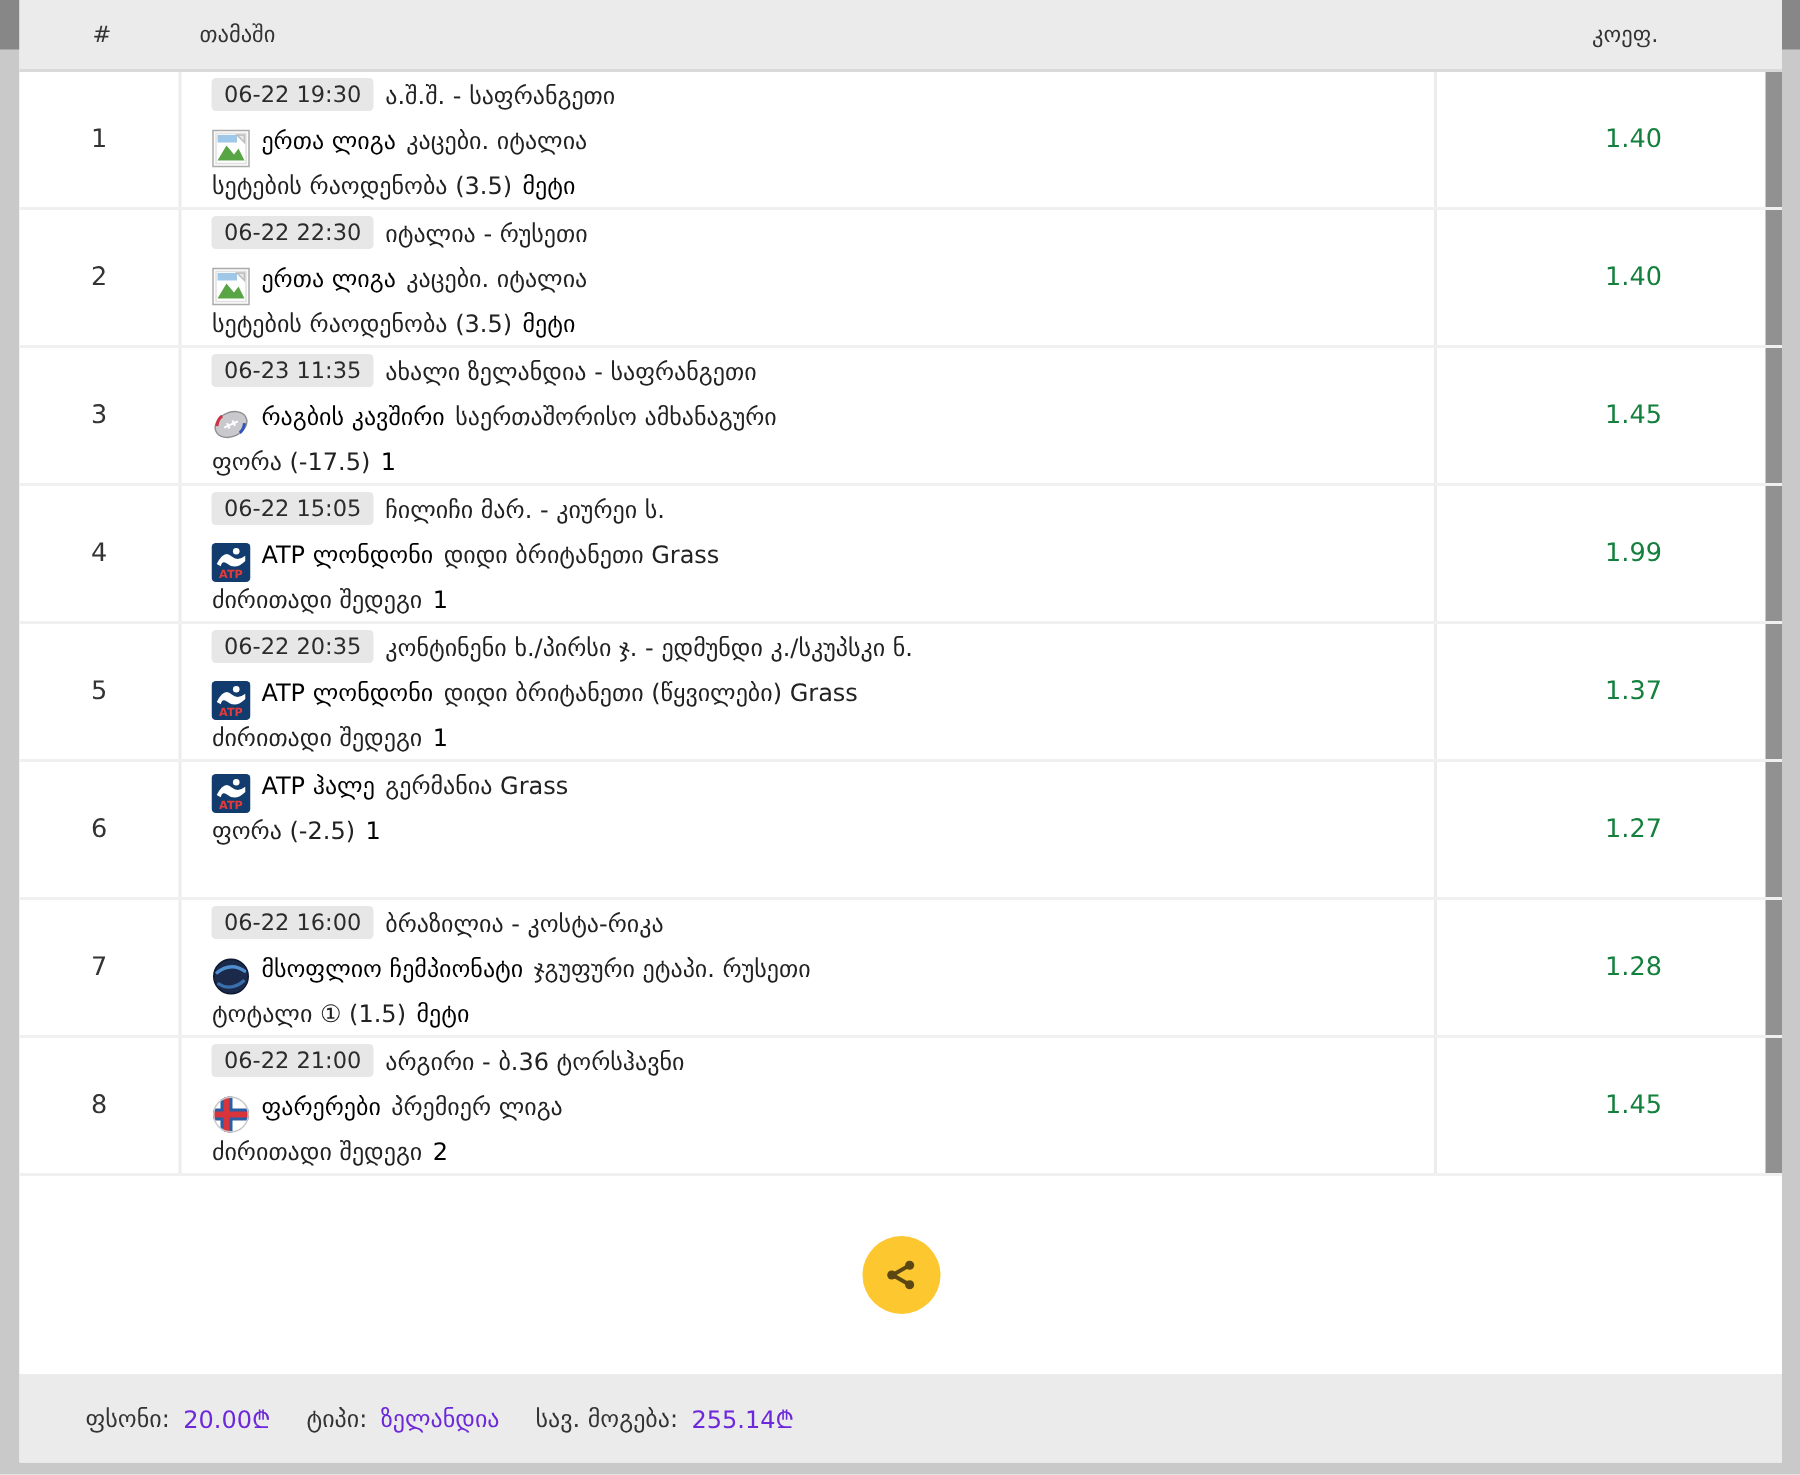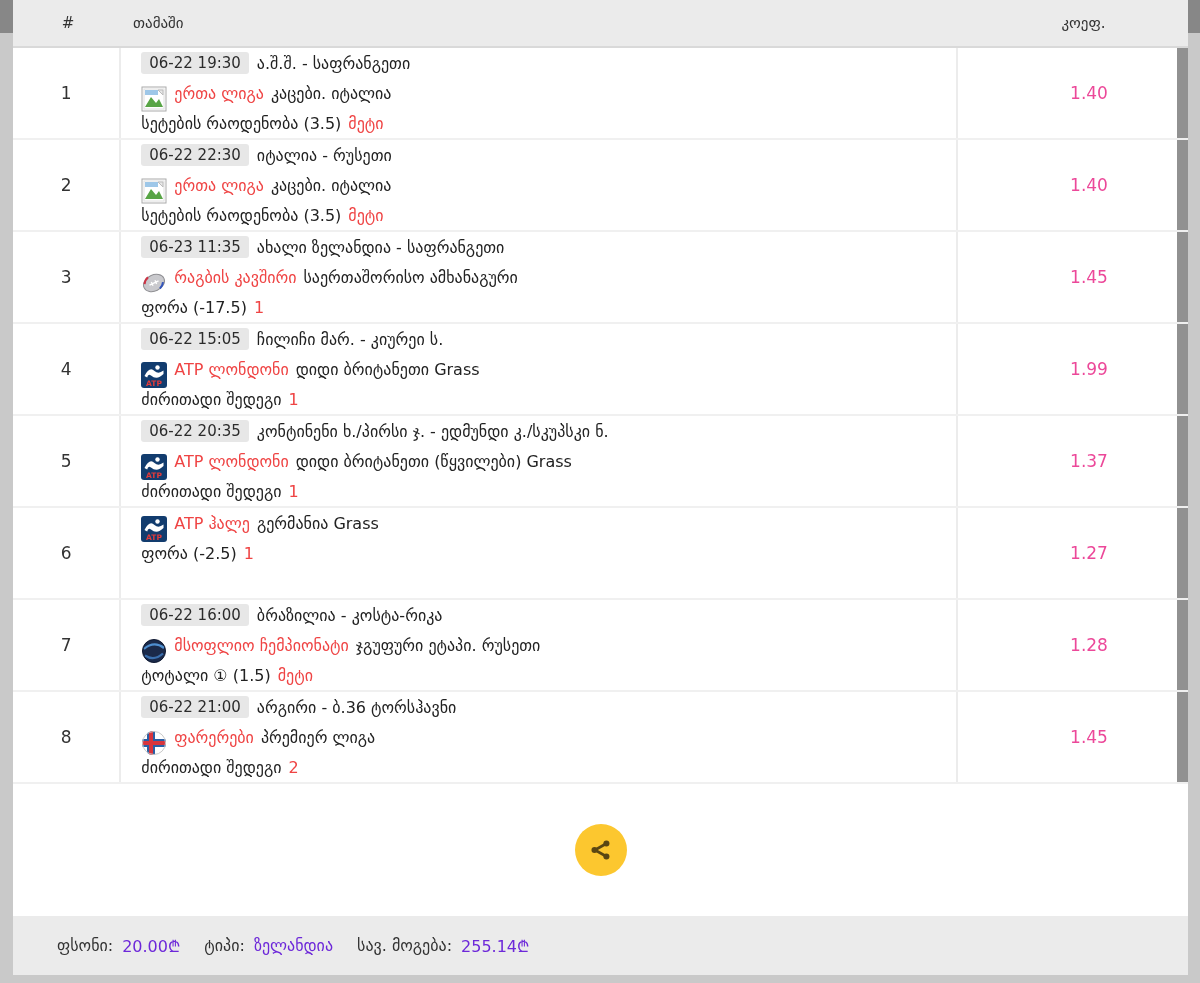--- a/index.html
+++ b/index.html
@@ -19,26 +19,26 @@
   .th-odds{width:187px;text-align:center;}
 
   
   .row{display:flex;height:90px;border-bottom:2px solid #f0f0f0;background:#fff;}
   .cell-num{width:110px;display:flex;align-items:center;justify-content:center;
             font-size:17px;color:#333;}
   .cell-game{width:867px;box-sizing:border-box;padding-left:20px;
              border-left:2px solid #ececec;border-right:2px solid #ececec;
              display:flex;flex-direction:column;justify-content:flex-start;}
   .cell-odds{width:183px;display:flex;align-items:center;justify-content:center;
-             font-size:17px;color:#ec4899;margin-left:43px;}
+             font-size:17px;color:#15803d;margin-left:43px;}
   .strip{width:11px;background:#919191;}
   .gline{height:30px;display:flex;align-items:center;font-size:16px;color:#222;white-space:nowrap;}
   .badge{background:#e7e7e7;border-radius:3px;padding:2px 8px;font-size:15px;color:#2b2b2b;
          margin-right:8px;display:inline-block;}
-  .blue{color:#ef4444;text-decoration:none;cursor:pointer;}
+  .blue{color:#000000;text-decoration:none;cursor:pointer;}
   .licon{width:26px;height:14px;margin-right:7px;display:inline-flex;}
   .licon svg{width:26px;height:26px;}
   .ginfo{margin-left:7px;}
   .pick{margin-left:7px;}
 
   
   .share-area{height:132px;display:flex;align-items:center;justify-content:center;background:#fff;}
   .share-btn{width:52px;height:52px;border-radius:50%;background:#fcc72f;border:none;
              display:flex;align-items:center;justify-content:center;cursor:pointer;padding:0;}
 

